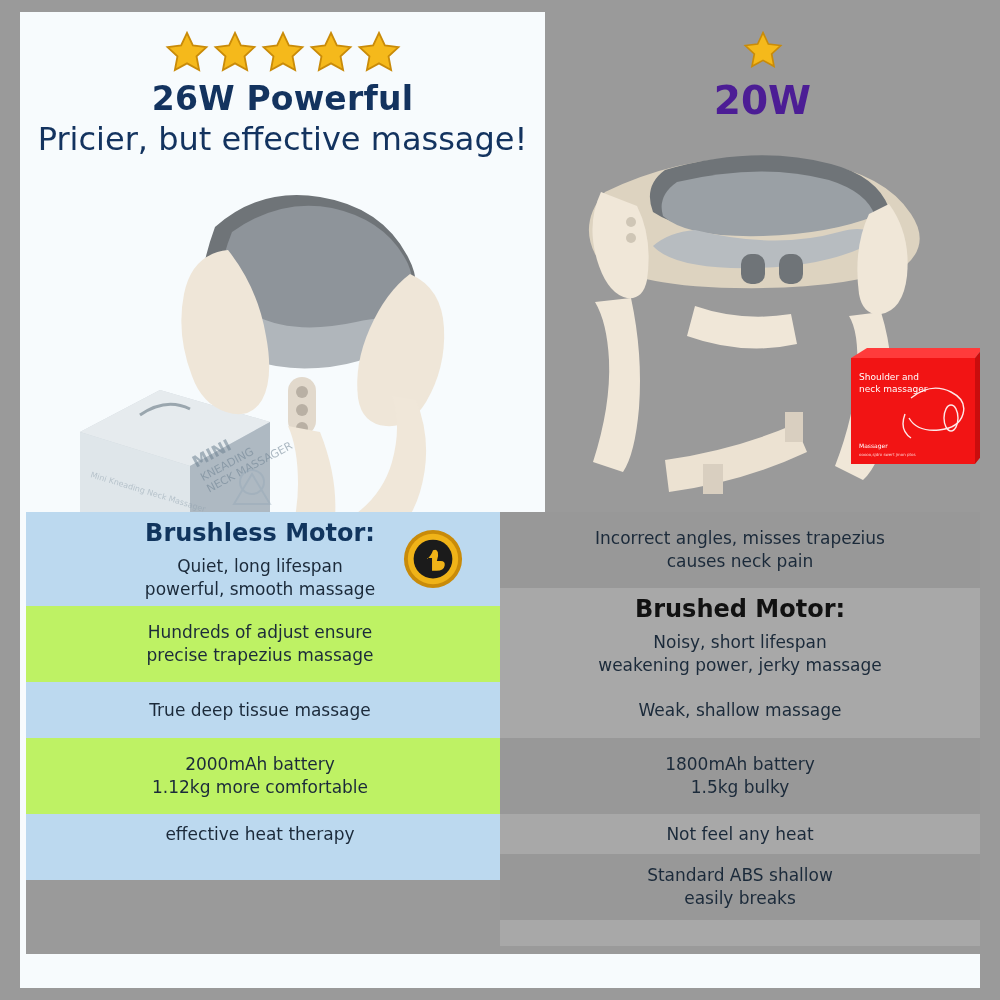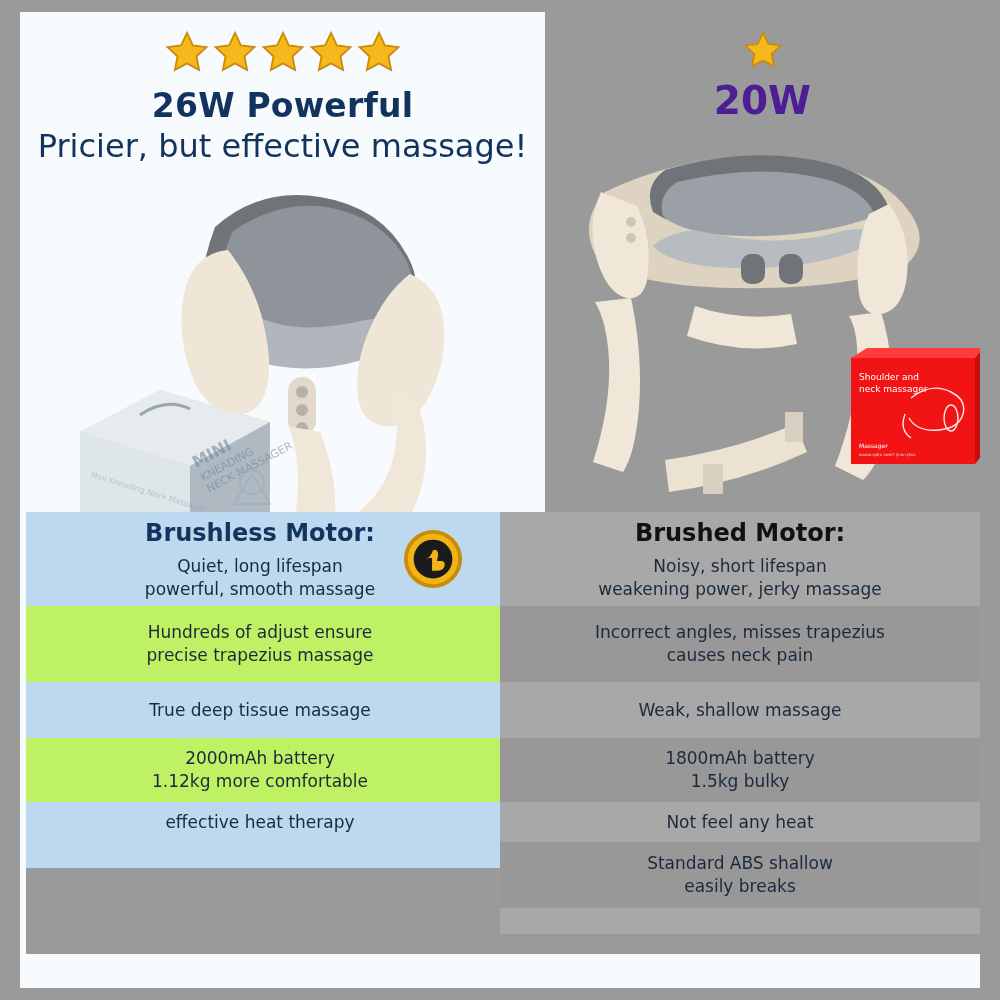--- a/index.html
+++ b/index.html
@@ -16,21 +16,21 @@
   .hero-left{position:relative;width:525px;height:500px;background:#f7fbfd;}
   .hero-right{position:relative;width:435px;height:500px;background:#9a9a9a;}
 
   .stars{display:flex;justify-content:center;gap:4px;margin-top:18px;}
   .star{width:44px;height:44px;display:block;}
   .star-right{margin-top:18px;display:flex;justify-content:center;}
   .star-right .star{width:40px;height:40px;}
 
   .title-main{
     text-align:center;color:#13335f;font-weight:bold;font-size:33px;
-    margin-top:12px;letter-spacing:.2px;
+    margin-top:5px;letter-spacing:.2px;
   }
   .subtitle-main{
     text-align:center;color:#13335f;font-size:32px;margin-top:2px;
   }
   .title-right{
     text-align:center;color:#4c1d95;font-weight:bold;font-size:39px;margin-top:8px;
   }
 
   
   .art{position:absolute;}
@@ -48,21 +48,21 @@
   .col-left .cell{background:#bcd9ef;}
   .col-left .cell.alt{background:#bef264;}
   .col-right .cell{background:#a8a8a8;}
   .col-right .cell.alt{background:#989898;}
   .cell.head{font-size:17px;}
   .cell .head-title{font-weight:bold;font-size:24px;color:#11355e;margin-bottom:6px;}
   .col-right .cell .head-title{color:#111;}
   .r0{height:94px;align-items:center;}
   .r1{height:76px;}
   .r2{height:56px;}
-  .r3{height:64px;}
+  .r3{height:76px;}
   .r4{height:40px;}
   .r5{height:66px;}
   .spacer{height:26px;background:#bcd9ef;}
   .col-right .spacer{background:#a8a8a8;}
 
   .badge{
     position:absolute;right:36px;top:16px;width:62px;height:62px;
   }
 
   .bottom-strip{position:absolute;left:20px;top:954px;width:960px;height:34px;background:#f7fbfd;}
@@ -207,29 +207,29 @@
         <div>2000mAh battery</div>
         <div>1.12kg more comfortable</div>
       </div>
       <div class="cell r4">
         <div>effective heat therapy</div>
       </div>
       <div class="spacer"></div>
     </div>
 
     <div class="col col-right">
+      <div class="cell alt r1">
+        <div>Incorrect angles, misses trapezius</div>
+        <div>causes neck pain</div>
+      </div>
       <div class="cell head r0">
         <div class="head-title">Brushed Motor:</div>
         <div>Noisy, short lifespan</div>
         <div>weakening power,  jerky massage</div>
       </div>
-      <div class="cell alt r1">
-        <div>Incorrect angles, misses trapezius</div>
-        <div>causes neck pain</div>
-      </div>
       <div class="cell r2">
         <div>Weak, shallow massage</div>
       </div>
       <div class="cell alt r3">
         <div>1800mAh battery</div>
         <div>1.5kg bulky</div>
       </div>
       <div class="cell r4">
         <div>Not feel any heat</div>
       </div>

